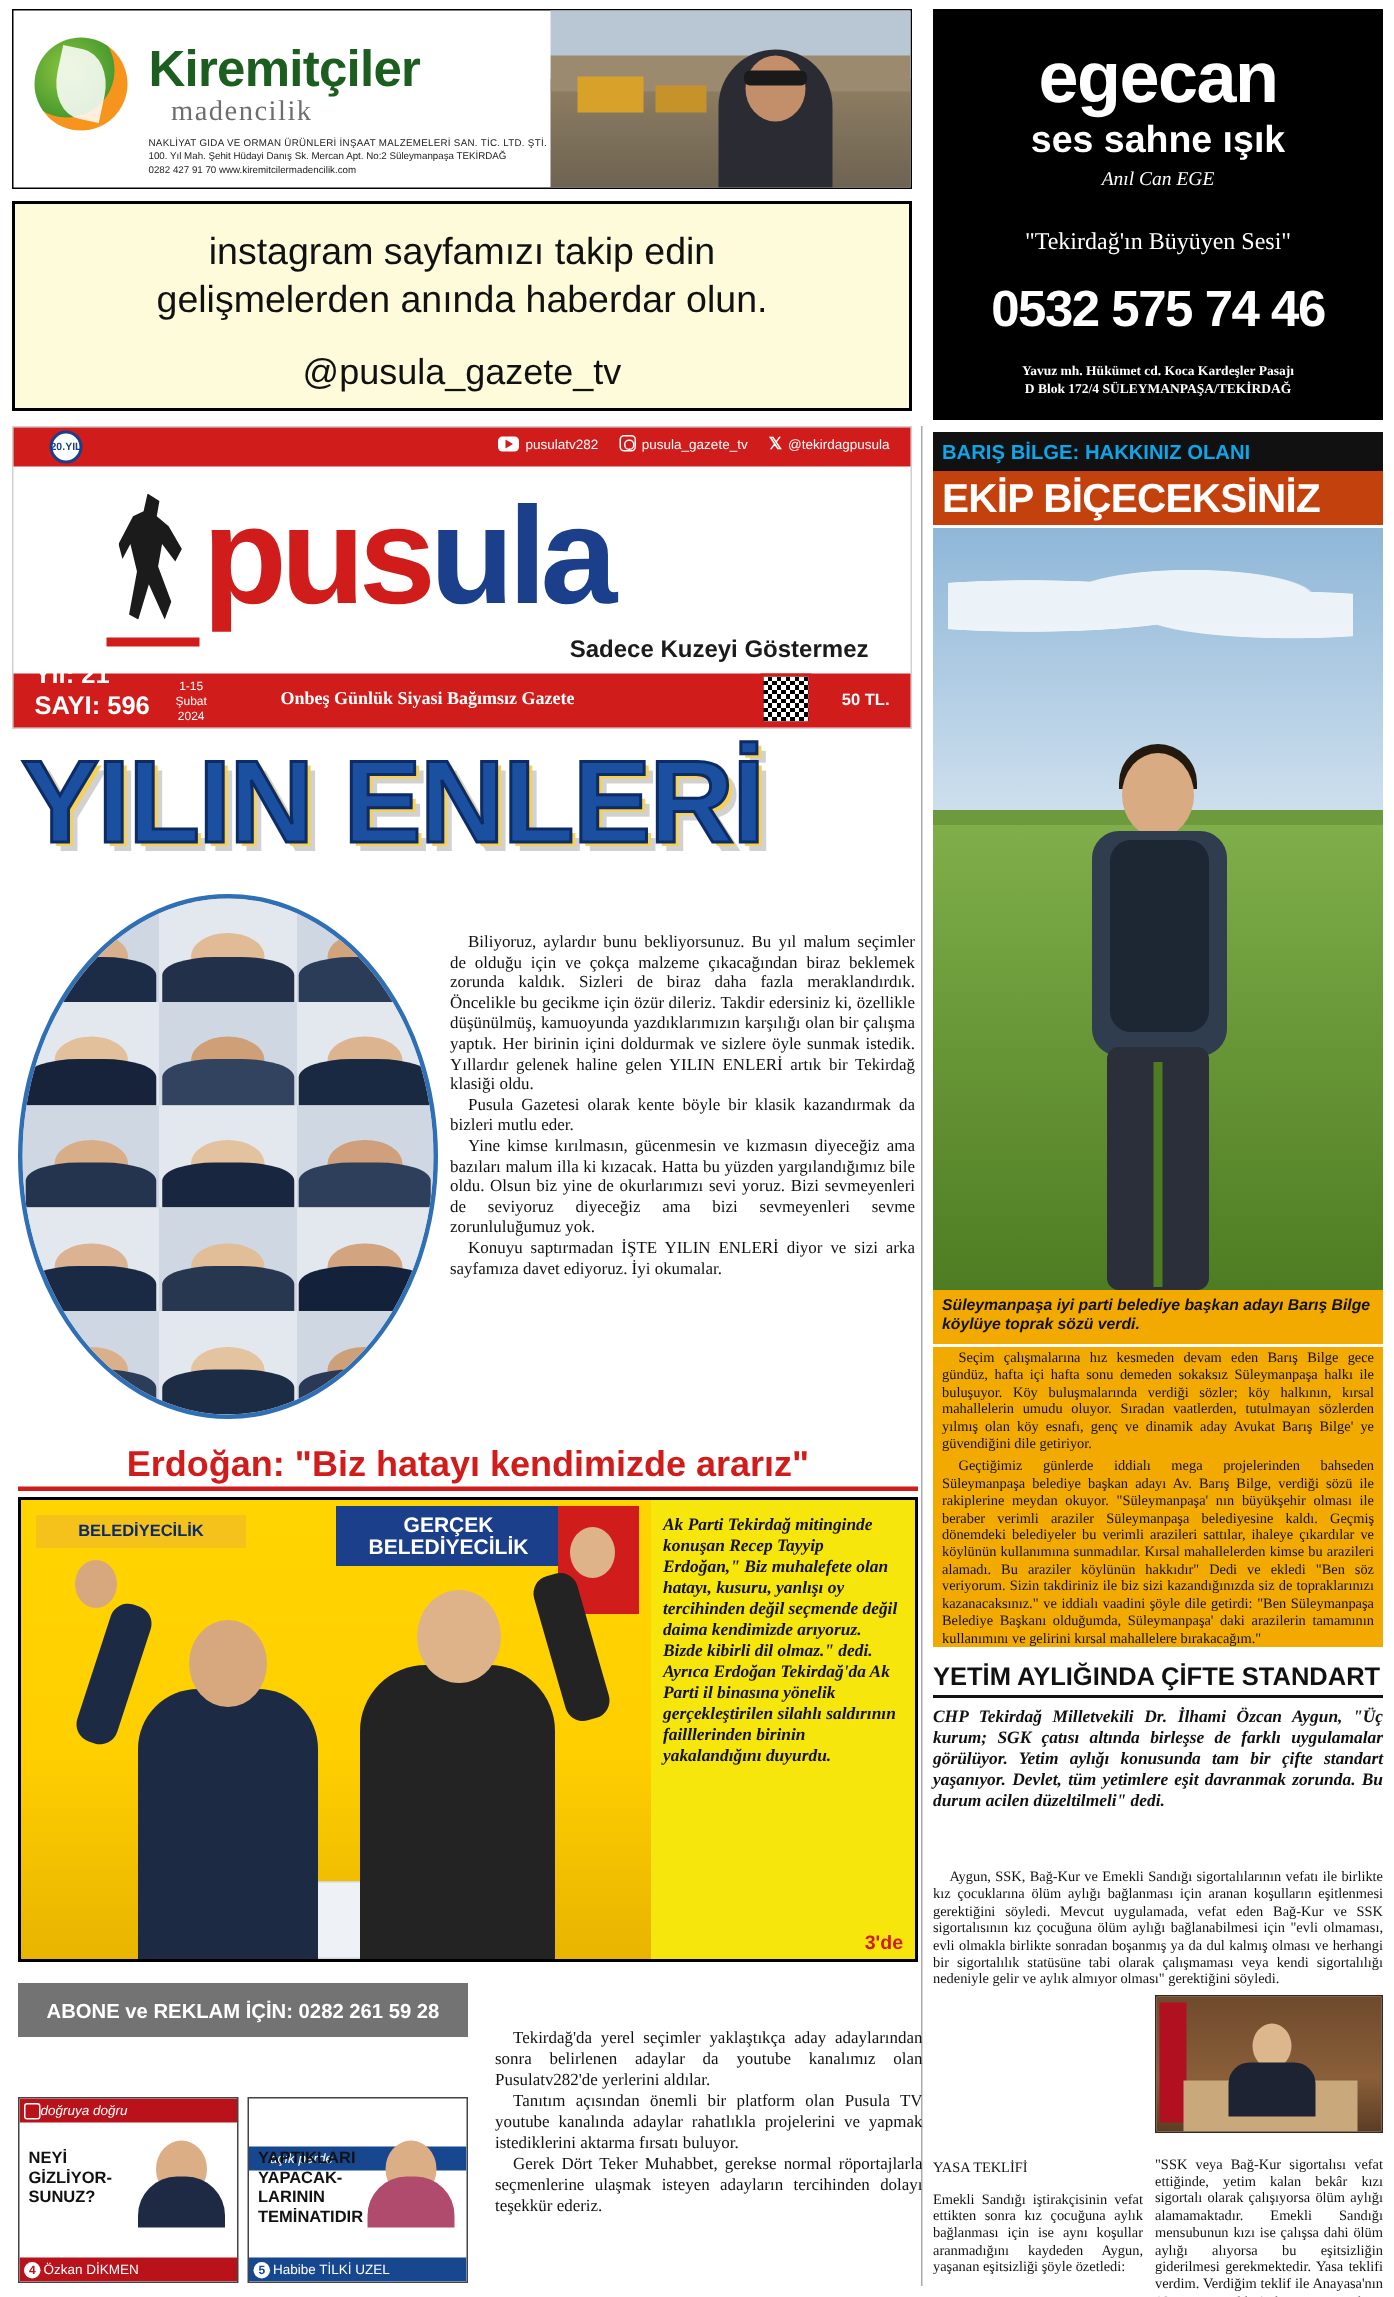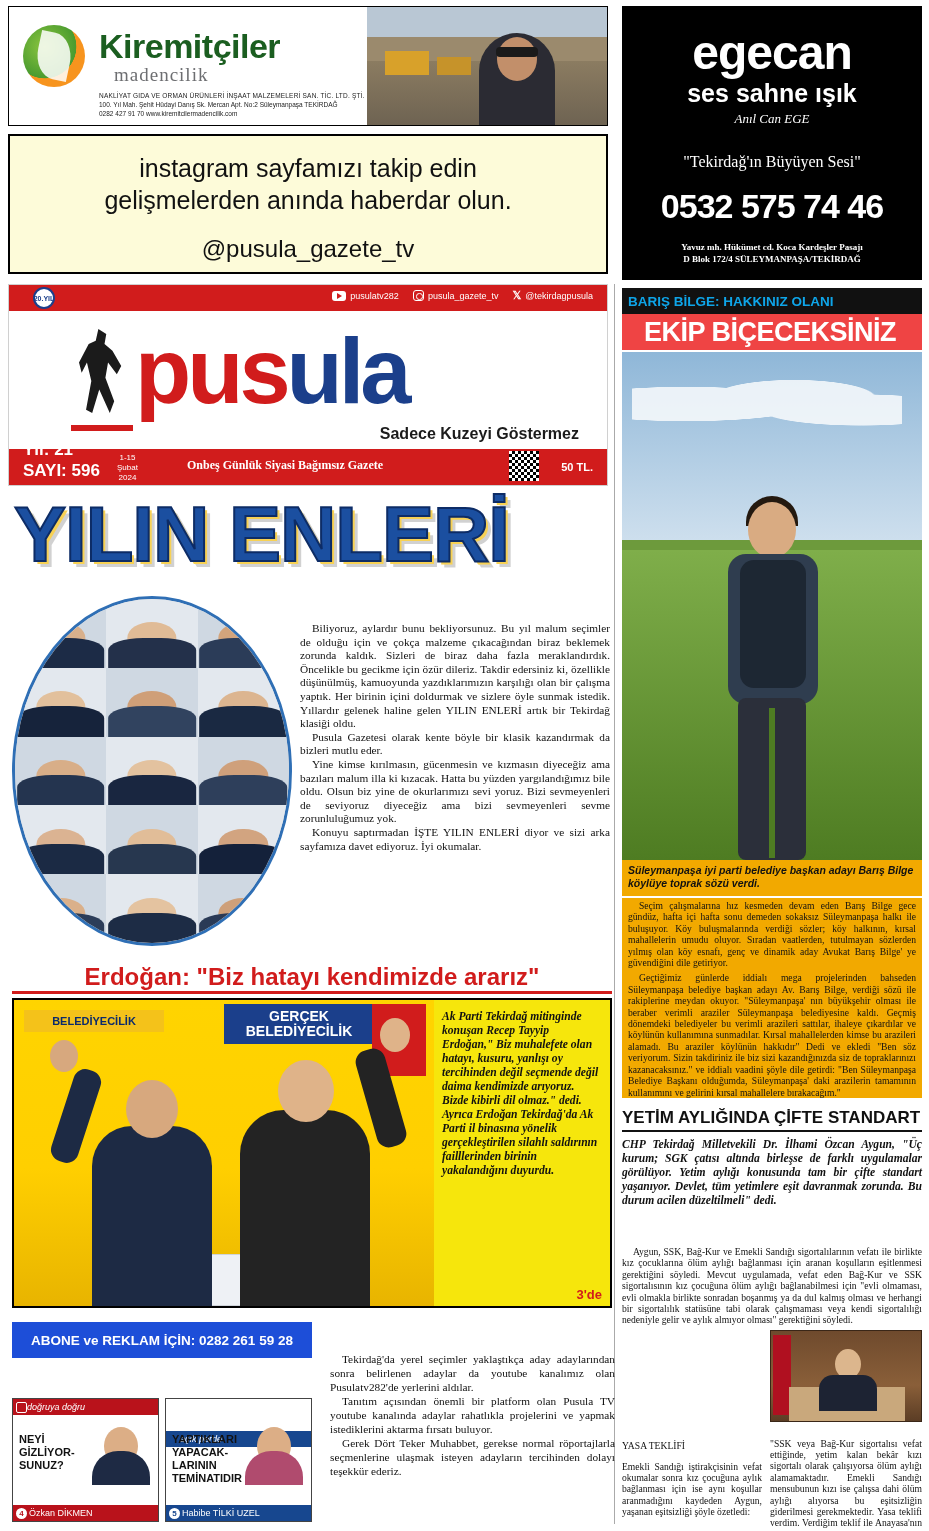--- a/index.html
+++ b/index.html
@@ -227,21 +227,21 @@
     font-size:11.6px; line-height:14px; color:#111; position:relative;
   }
   .erdogan-page {
     position:absolute; right:8px; bottom:4px; color:#d11c1c;
     font-family:"Liberation Sans",sans-serif; font-weight:bold; font-size:13px; font-style:normal;
   }
 
   
   .abone {
     position:absolute; left:12px; top:1322px; width:300px; height:36px;
-    background:#1d4ed8; color:#fff; font-family:"Liberation Sans",sans-serif;
+    background:#737373; color:#fff; font-family:"Liberation Sans",sans-serif;
     font-weight:bold; font-size:13.5px; display:flex; align-items:center; justify-content:center;
   }
 
   
   .adaylar-head {
     position:absolute; left:330px; top:1318px; width:290px; height:26px;
     color:#d11c1c; font-family:"Liberation Sans",sans-serif; font-weight:bold; font-size:18px;
     text-align:center;
   }
   .adaylar-body {
@@ -283,22 +283,22 @@
   .tvcard.blue .foot .num { color:#17478f; }
 
   
   .bilge-kicker {
     position:absolute; left:622px; top:288px; width:300px; height:26px;
     background:#111; color:#0ea5e9; font-family:"Liberation Sans",sans-serif; font-weight:bold;
     font-size:13.5px; display:flex; align-items:center; padding-left:6px;
   }
   .bilge-head {
     position:absolute; left:622px; top:314px; width:300px; height:36px;
-    background:#ef4444; color:#fff; font-family:"Liberation Sans",sans-serif; font-weight:bold;
-    font-size:27px; display:flex; align-items:center; padding-left:22px; letter-spacing:-.5px;
+    background:#c2410c; color:#fff; font-family:"Liberation Sans",sans-serif; font-weight:bold;
+    font-size:27px; display:flex; align-items:center; padding-left:6px; letter-spacing:-.5px;
   }
   .bilge-photo {
     position:absolute; left:622px; top:352px; width:300px; height:508px; overflow:hidden;
     background: linear-gradient(#8fb7d8 0%, #cfe0ee 38%, #7fae4a 39%, #4e7c22 100%);
   }
   .bilge-photo .clouds { position:absolute; left:10px; top:22px; width:270px; height:60px;
     background: radial-gradient(ellipse at 20% 50%, #fff 0 40%, transparent 41%),
                 radial-gradient(ellipse at 60% 40%, #fff 0 35%, transparent 36%),
                 radial-gradient(ellipse at 85% 60%, #fff 0 30%, transparent 31%); opacity:.8;}
   .bilge-photo .horizon { position:absolute; left:0; top:188px; width:100%; height:10px; background:#6d9a3c; }
@@ -598,19 +598,19 @@
     <p>Aygun, SSK, Bağ-Kur ve Emekli Sandığı sigortalılarının vefatı ile birlikte kız çocuklarına ölüm aylığı bağlanması için aranan koşulların eşitlenmesi gerektiğini söyledi. Mevcut uygulamada, vefat eden Bağ-Kur ve SSK sigortalısının kız çocuğuna ölüm aylığı bağlanabilmesi için "evli olmaması, evli olmakla birlikte sonradan boşanmış ya da dul kalmış olması ve herhangi bir sigortalılık statüsüne tabi olarak çalışmaması veya kendi sigortalılığı nedeniyle gelir ve aylık almıyor olması" gerektiğini söyledi.</p>
   </div>
   <div class="yetim-photo">
     <div class="flagL"></div>
       <div class="podium"></div>
       <div class="p-head"></div>
       <div class="p-body"></div>
   </div>
   <div class="yetim-tail">
     <p>YASA TEKLİFİ</p>
-    <p>Emekli Sandığı iştirakçisinin vefat okumalar sonra kız çocuğuna aylık bağlanması için ise aynı koşullar aranmadığını kaydeden Aygun, yaşanan eşitsizliği şöyle özetledi:</p>
+    <p>Emekli Sandığı iştirakçisinin vefat ettikten sonra kız çocuğuna aylık bağlanması için ise aynı koşullar aranmadığını kaydeden Aygun, yaşanan eşitsizliği şöyle özetledi:</p>
   </div>
   <div class="yetim-tail2">
     <p>"SSK veya Bağ-Kur sigortalısı vefat ettiğinde, yetim kalan bekâr kızı sigortalı olarak çalışıyorsa ölüm aylığı alamamaktadır. Emekli Sandığı mensubunun kızı ise çalışsa dahi ölüm aylığı alıyorsa bu eşitsizliğin giderilmesi gerekmektedir. Yasa teklifi verdim. Verdiğim teklif ile Anayasa'nın 10 uncu maddesinde güvence altına alınan eşitlik ilkesi çerçevesinde kız çocuklarının yetim aylığından yararlanma koşullarının eşitsizliğine yol açan yasal düzenlemenin kaldırılmasını amaçlıyorum. AK Parti iktidarının teklifime destek ver mesi ya da kendilerini bu konuda düzenleme yapmaya çağırıyorum."</p>
   </div>
 
 </div>
 
 </body></html>

